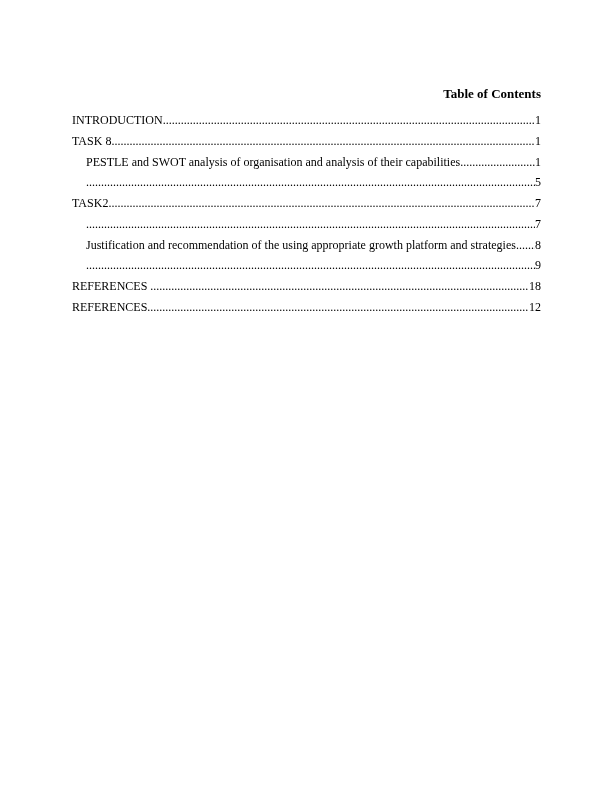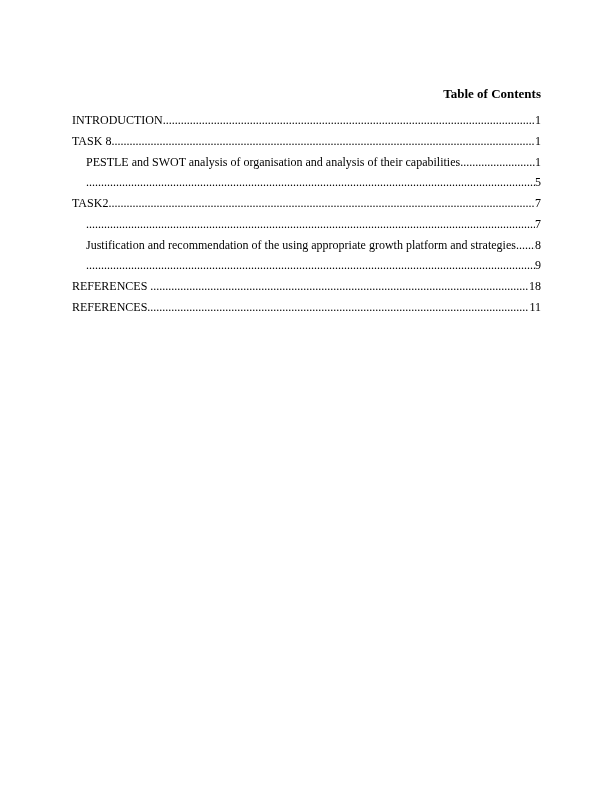--- a/index.html
+++ b/index.html
@@ -90,17 +90,17 @@
           <span class="pagenum">9</span>
         </div>
         <div class="toc-line level1">
           <span class="label">REFERENCES </span>
           <span class="leader">............................................................................................................................................................................................................................................................................................................</span>
           <span class="pagenum">18</span>
         </div>
         <div class="toc-line level1">
           <span class="label">REFERENCES</span>
           <span class="leader">............................................................................................................................................................................................................................................................................................................</span>
-          <span class="pagenum">11</span>
+          <span class="pagenum">12</span>
         </div>
       </div>
   </div>
 </div>
 
 </body></html>

